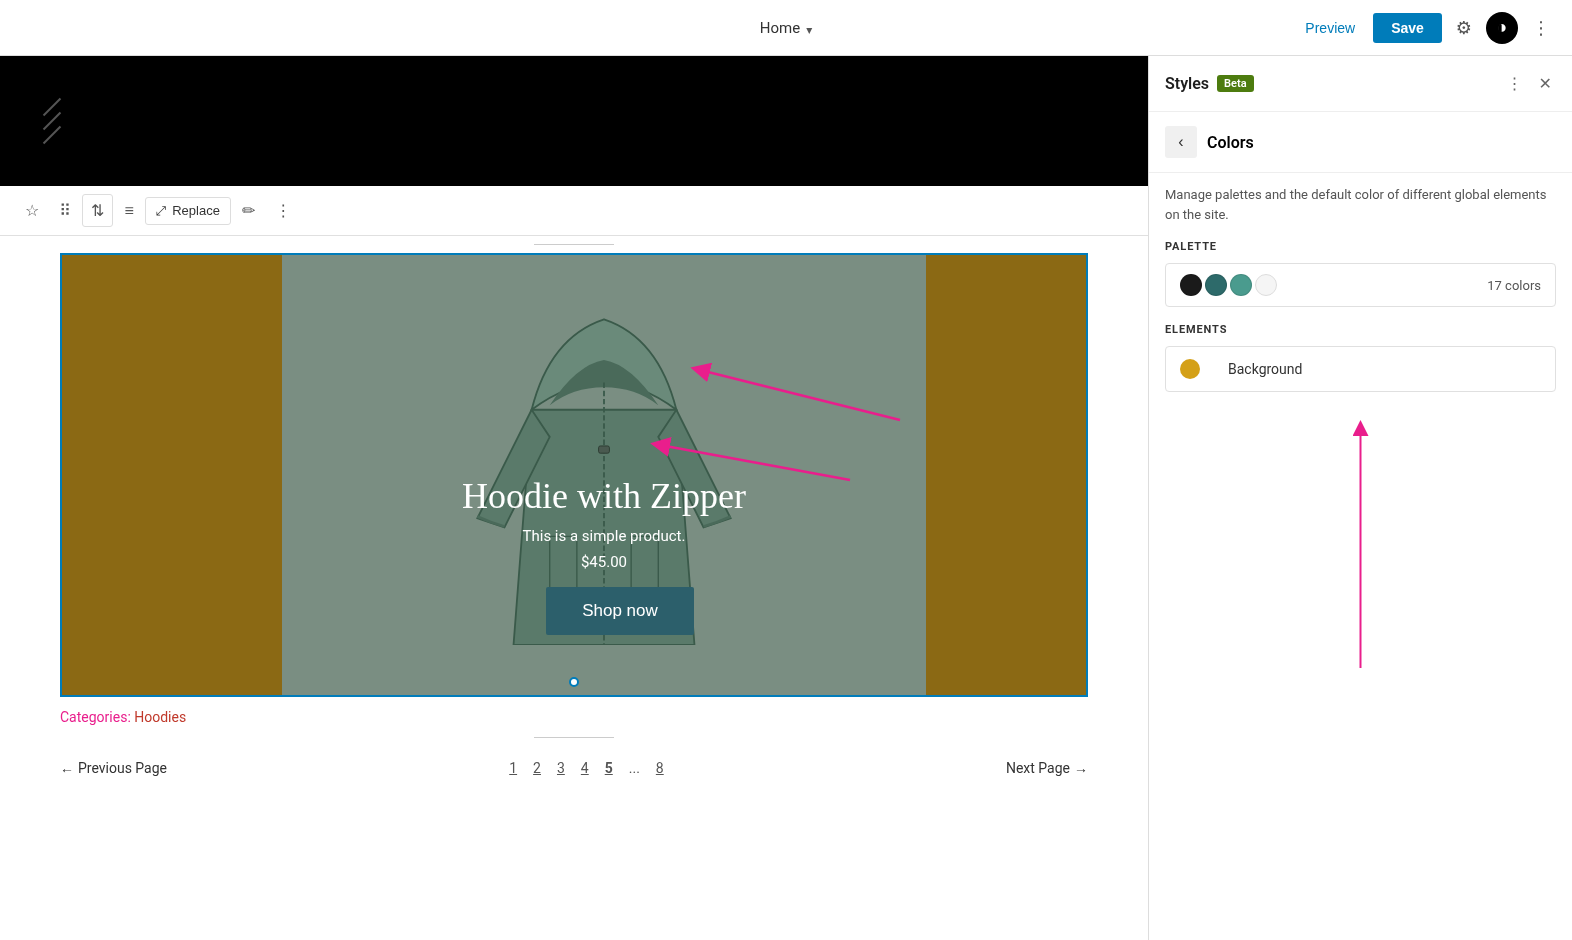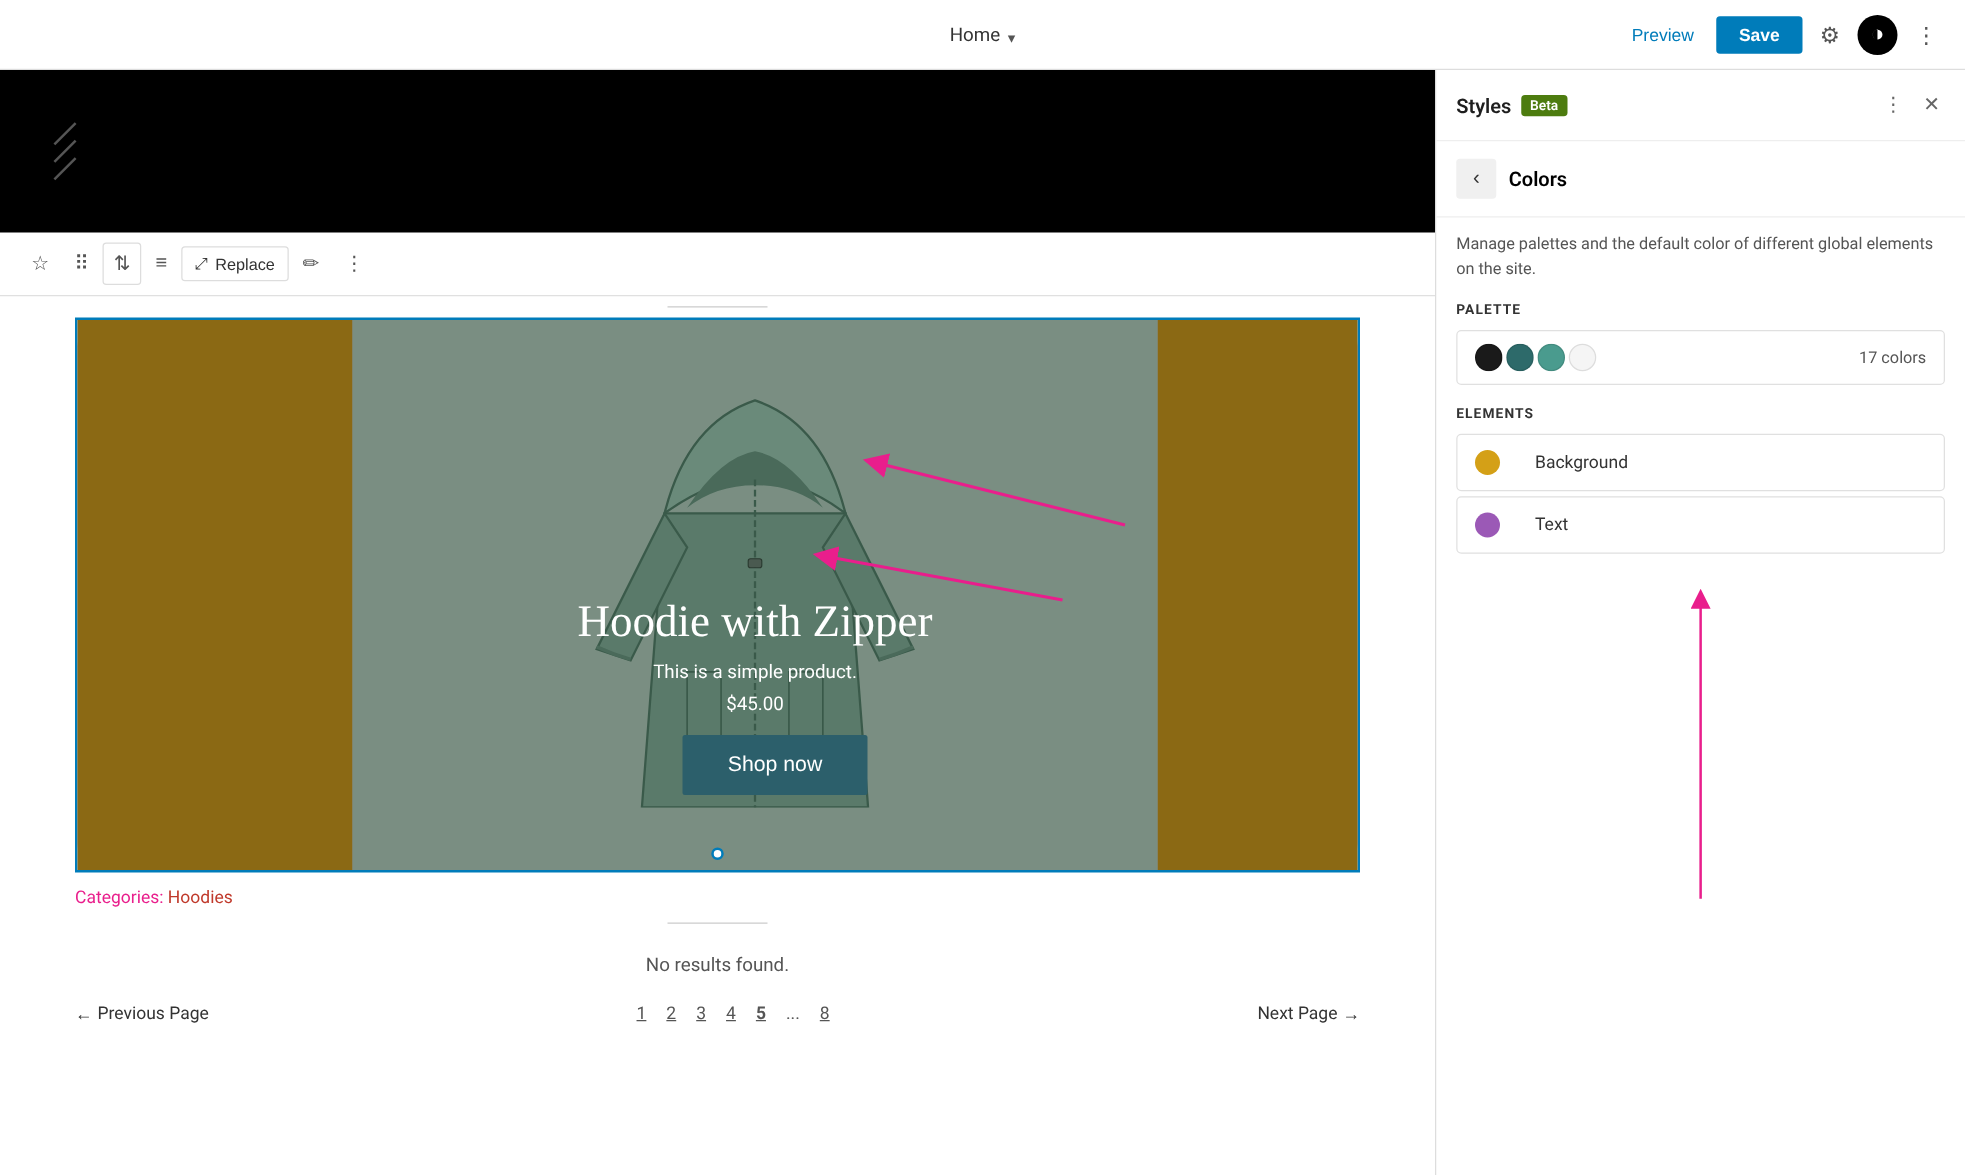--- a/index.html
+++ b/index.html
@@ -112,21 +112,20 @@
     .product-block {
       position: relative;
       border: 2px solid #007cba;
       margin: 0 60px;
     }
     .product-block-inner {
       display: flex;
       background: #888;
       min-height: 440px;
       position: relative;
-      border-radius: 21px;
     }
     .side-panel-left {
       width: 220px;
       background: #8B6914;
       flex-shrink: 0;
     }
     .side-panel-right {
       width: 160px;
       background: #8B6914;
       flex-shrink: 0;
@@ -483,21 +482,20 @@
     <div class="categories">
       <span style="color:#e91e8c;">Categories:</span>
       <span> </span>
       <a href="#" style="color:#c0392b;">Hoodies</a>
     </div>
 
     <div class="top-sep-container">
       <hr class="separator">
     </div>
 
-    <div class="no-results">No results found.</div>
 
     <div class="pagination">
       <a href="#" class="pagination-prev">
         <span>←</span>
         <span>Previous Page</span>
       </a>
       <div class="pagination-numbers">
         <span style="cursor:pointer;text-decoration:underline;">1</span>
         <span style="cursor:pointer;text-decoration:underline;">2</span>
         <span style="cursor:pointer;text-decoration:underline;">3</span>
@@ -547,24 +545,20 @@
           <span class="palette-count">17 colors</span>
         </div>
       </div>
 
       <div class="elements-section">
         <div class="elements-label">ELEMENTS</div>
         <div class="element-item">
           <div class="element-color-dot" style="background:#d4a017;"></div>
           <span class="element-name">Background</span>
         </div>
-        <div class="element-item">
-          <div class="element-color-dot" style="background:#9b59b6;"></div>
-          <span class="element-name">Text</span>
-        </div>
       </div>
     </div>
 
     <div style="position:relative;flex:1;">
       <svg style="position:absolute;top:0;left:0;width:100%;height:300px;pointer-events:none;" viewBox="0 0 420 300">
 
         <defs>
           <marker id="arrowhead" markerWidth="8" markerHeight="8" refX="4" refY="4" orient="auto">
             <path d="M0,0 L8,4 L0,8 Z" fill="#e91e8c"></path>
           </marker>

